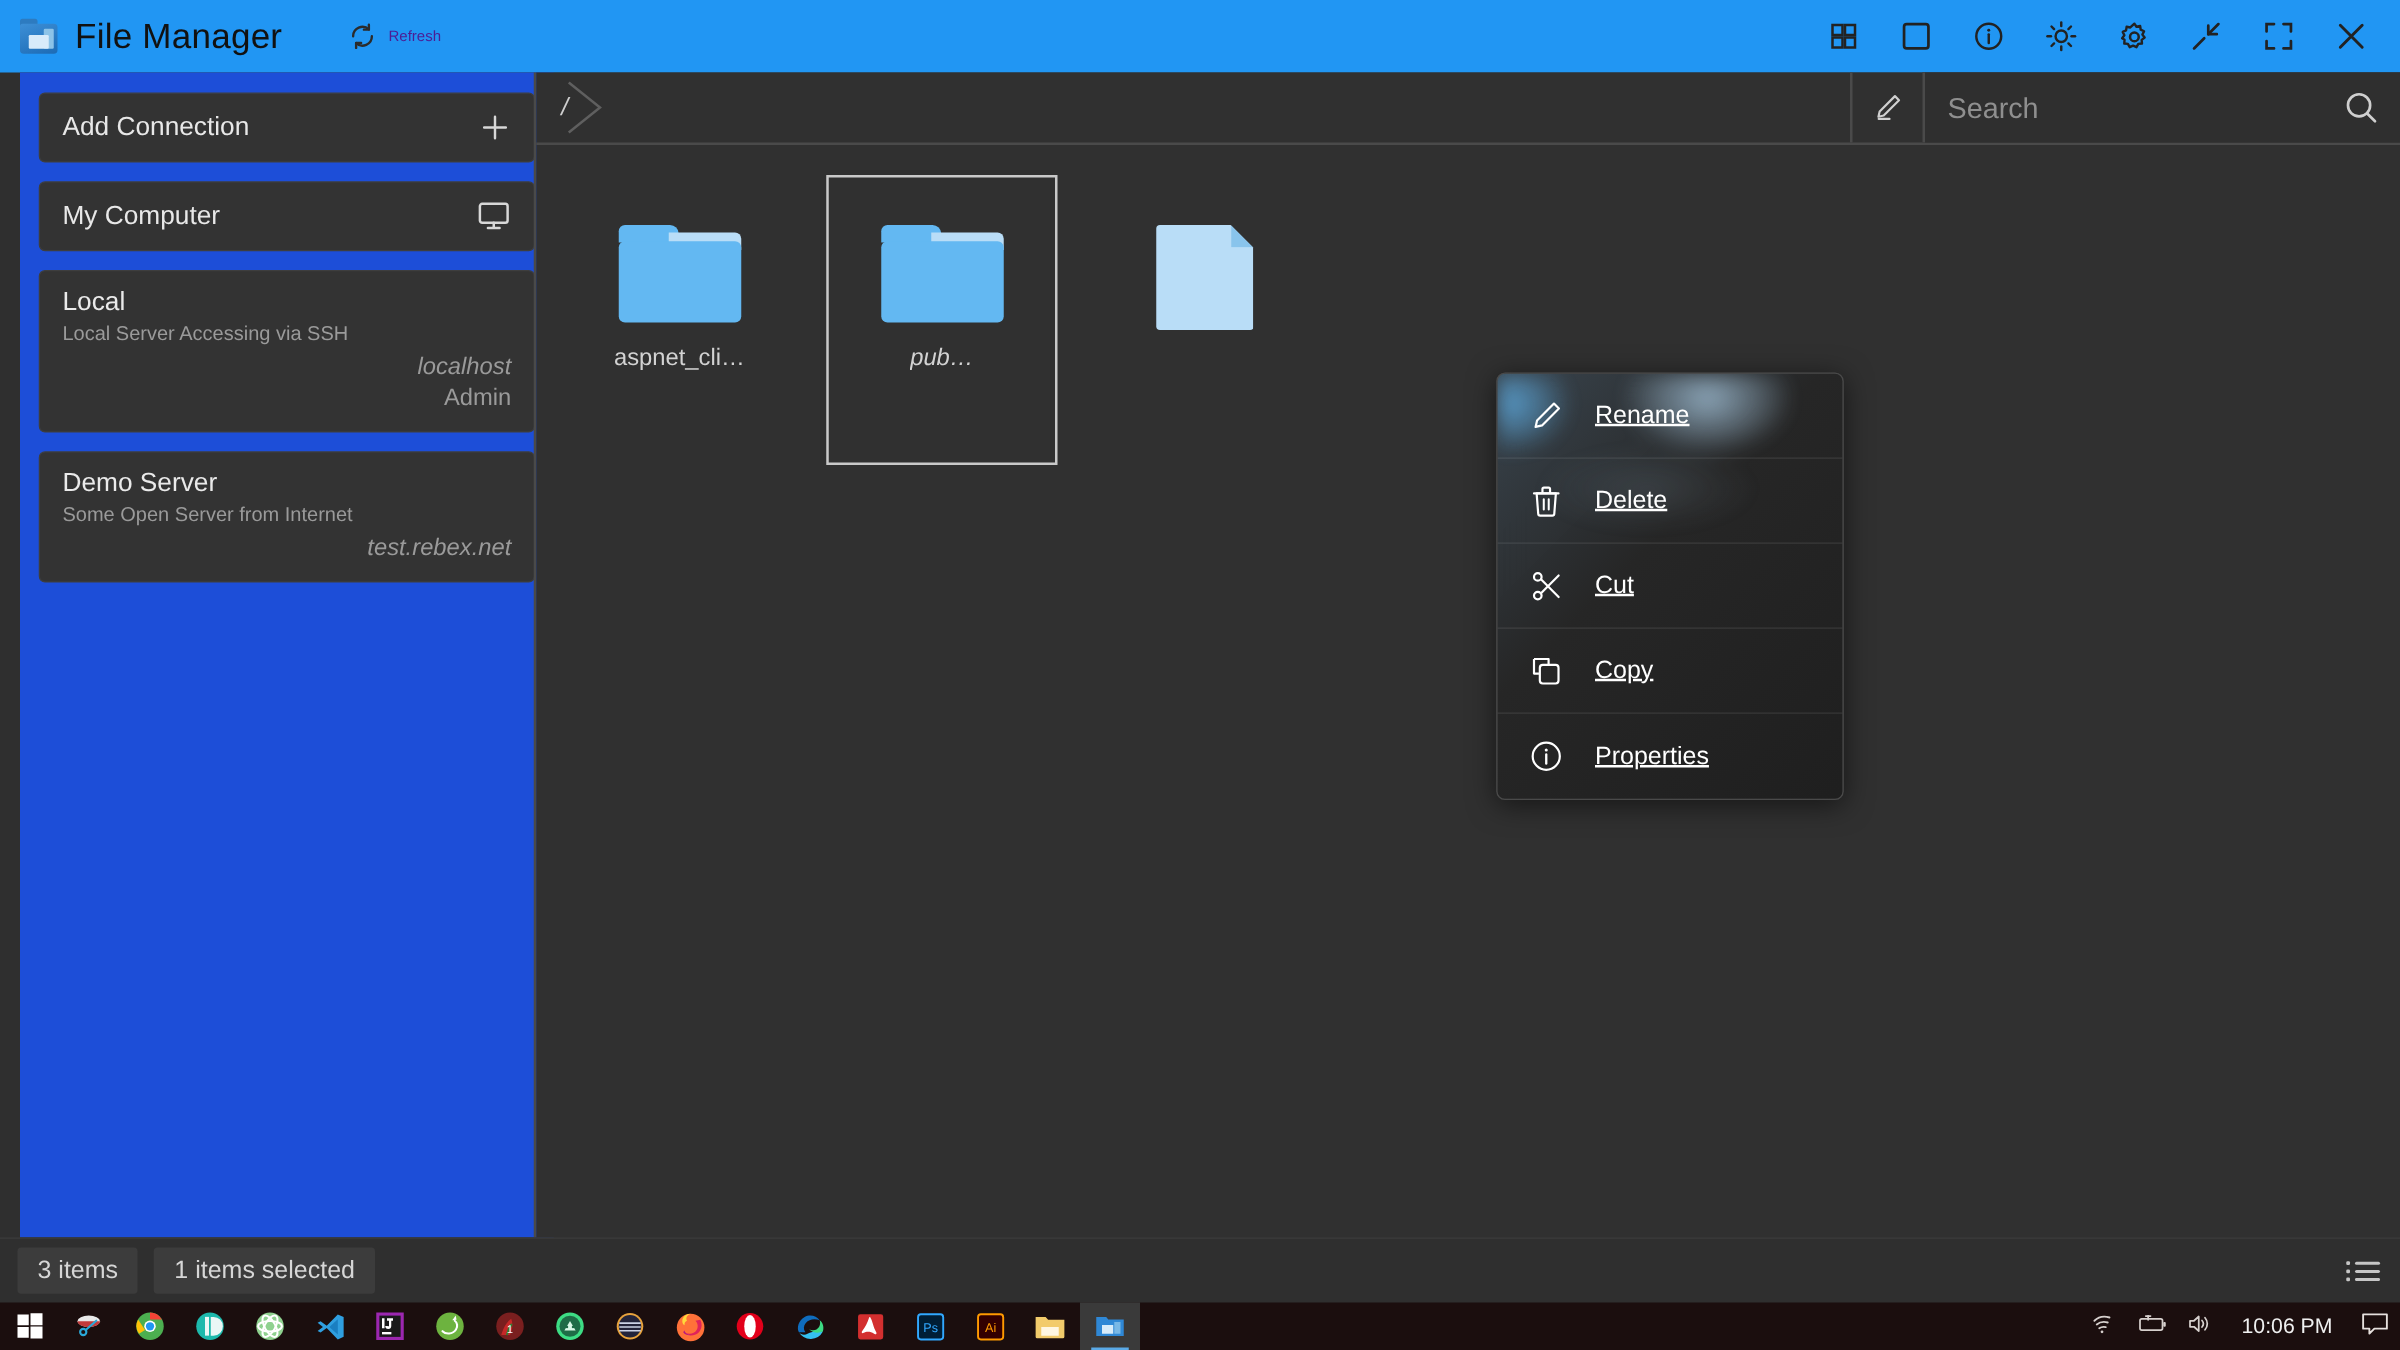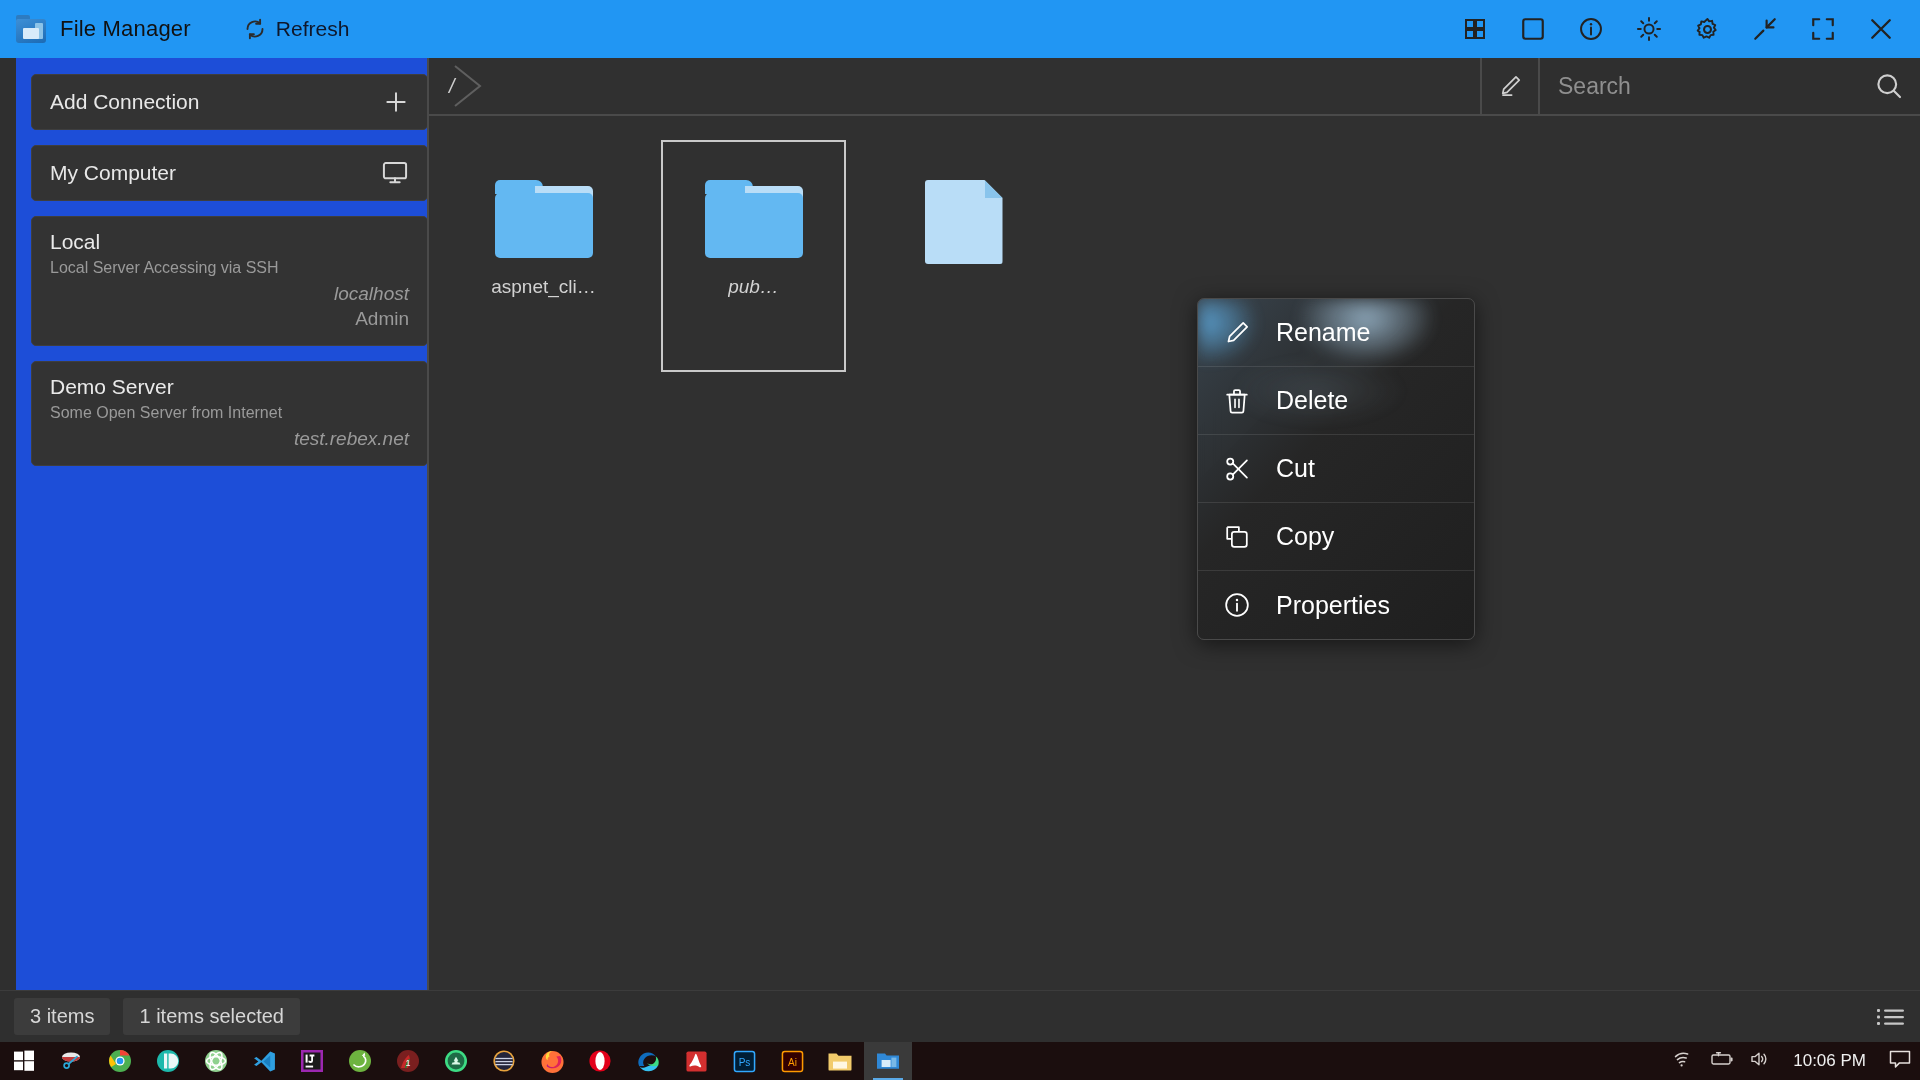--- a/index.html
+++ b/index.html
@@ -27,27 +27,27 @@
   }
   #app-icon .fwin{
     position:absolute; left:7px; top:13px; width:16px; height:11px;
     background:#d8ebfa; border-radius:1px;
   }
   #app-icon .fwin2{
     position:absolute; left:19px; top:8px; width:8px; height:16px;
     background:#8cc3e8; border-radius:1px;
   }
   #app-title{
-    margin-left:14px; font-size:22px; color:#111; letter-spacing:.2px;
+    margin-left:14px; font-size:28px; color:#111; letter-spacing:.2px;
   }
   #refresh-btn{
     margin-left:46px; display:flex; align-items:center; gap:9px;
     cursor:pointer; height:40px; padding:0 6px;
   }
-  #refresh-btn .lbl{ font-size:21px; color:#0f172a; }
+  #refresh-btn .lbl{ font-size:12px; color:#4c1d95; }
   #tb-right{
     margin-left:auto; display:flex; align-items:center; gap:0px; padding-right:10px;
   }
   .tb-ico{
     width:58px; height:58px; display:flex; align-items:center; justify-content:center;
     cursor:pointer;
   }
 
   
   #sidebar{
@@ -164,21 +164,21 @@
       radial-gradient(90px 60px at 168px 20px, rgba(185,221,247,.80) 0%, rgba(185,221,247,.28) 52%, rgba(185,221,247,0) 78%),
       radial-gradient(120px 46px at 120px 92px, rgba(120,140,155,.25) 0%, rgba(120,140,155,0) 75%);
     filter:blur(7px);
   }
   .mrow{
     position:relative; height:68px; display:flex; align-items:center;
     padding-left:24px; gap:24px; cursor:pointer;
     border-bottom:1px solid rgba(255,255,255,.10);
   }
   .mrow:last-child{ border-bottom:0; }
-  .mrow .mlabel{ font-size:25px; color:#ffffff; }
+  .mrow .mlabel{ font-size:20px; color:#ffffff;text-decoration:underline; }
   .mrow .micon{ width:30px; display:flex; align-items:center; justify-content:center; }
 
   
   #statusbar{
     position:absolute; left:0; top:990px; width:1920px; height:52px;
     background:#2f2f2f; display:flex; align-items:center; padding:0 14px;
     border-top:1px solid #3c3c3c;
     text-align:right;
   }
   .chip{

